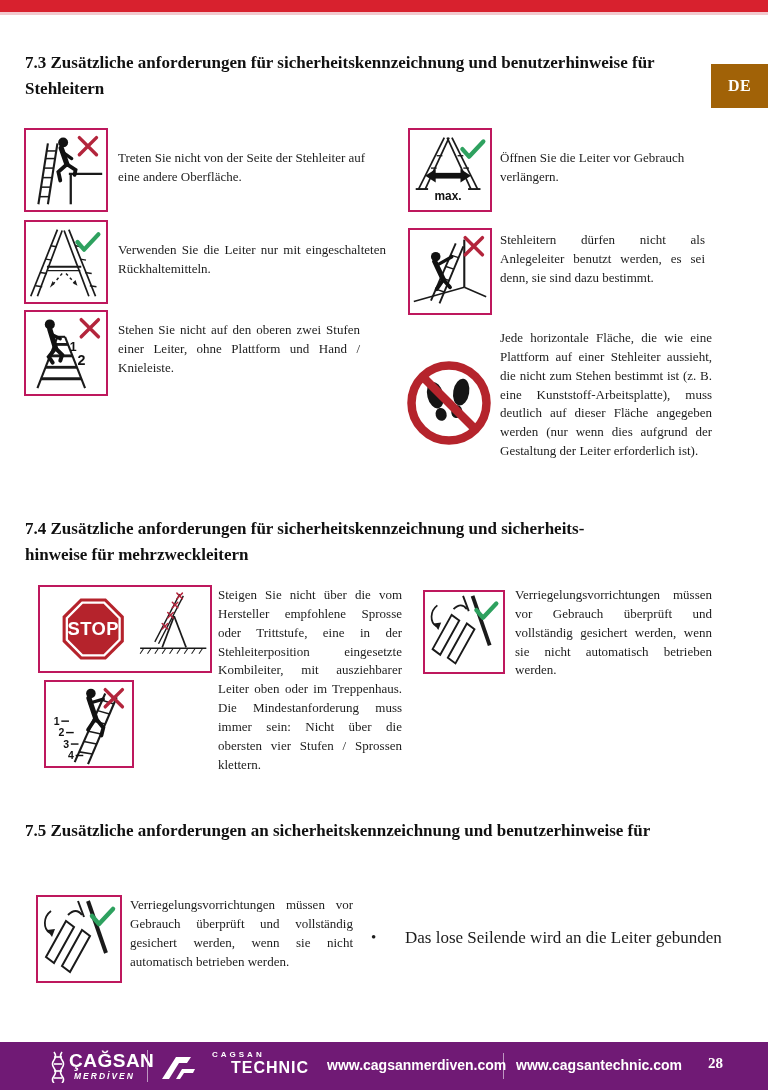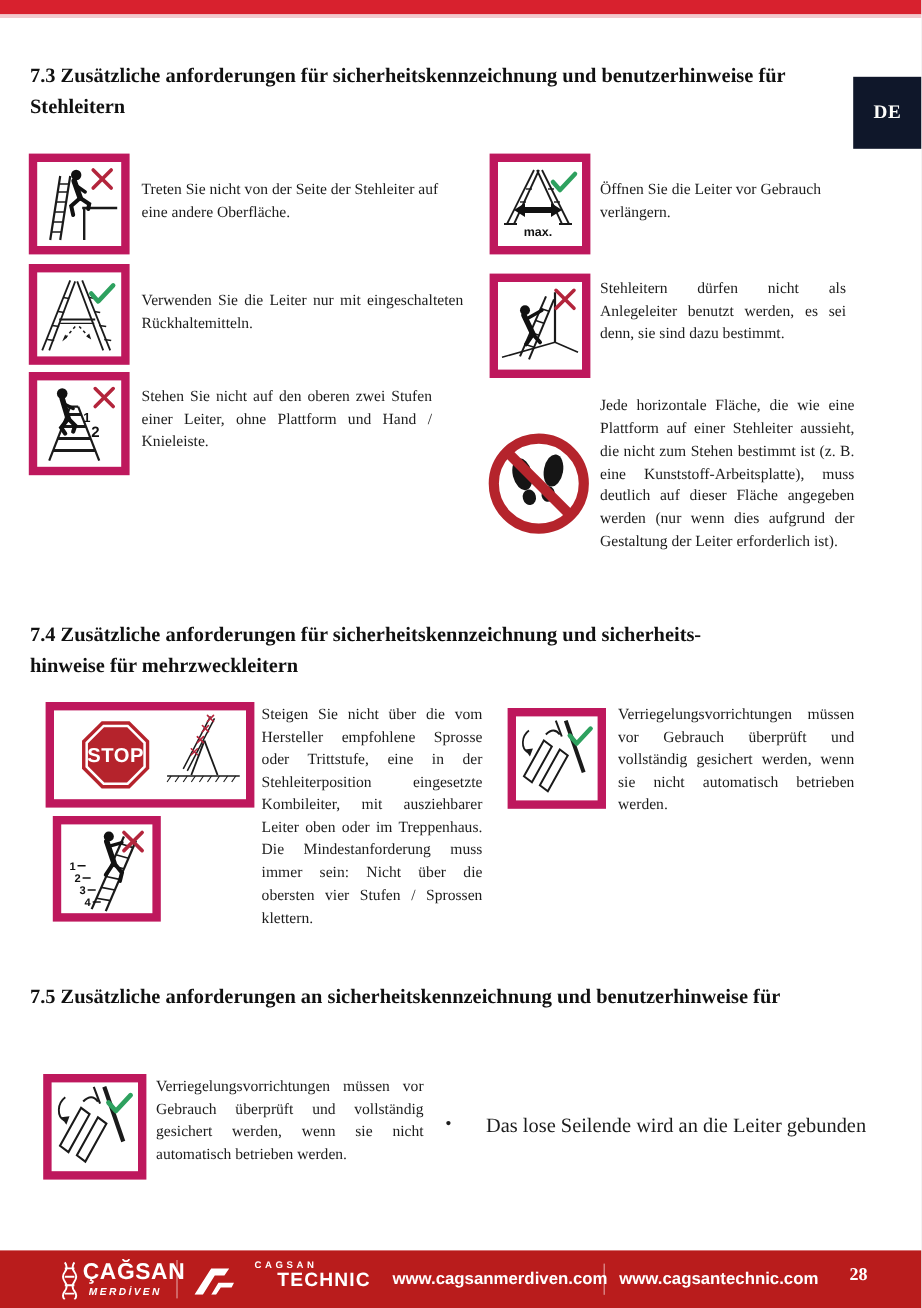--- a/index.html
+++ b/index.html
@@ -1,31 +1,31 @@
 <!DOCTYPE html>
 <html><head>
 <meta charset="utf-8">
 <style>
   html,body{margin:0;padding:0;background:#e8e8e8;}
   .page{position:relative;width:768px;height:1090px;background:#ffffff;overflow:hidden;
         font-family:"Liberation Serif","DejaVu Serif",serif;color:#1c1c1c;}
   .topbar{position:absolute;left:0;top:0;width:768px;height:12px;background:#d8212e;}
   .topbar-strip{position:absolute;left:0;top:12px;width:768px;height:3px;background:#f2c9ce;}
-  .de-tab{position:absolute;left:711px;top:64px;width:57px;height:60px;background:#0f172a;
+  .de-tab{position:absolute;left:711px;top:64px;width:57px;height:44px;background:#a16207;
           display:flex;align-items:center;justify-content:center;}
   .de-tab span{color:#fdfdfb;font-weight:bold;font-size:16px;letter-spacing:.5px;}
   .heading{position:absolute;left:25px;width:712px;margin:0;font-size:17px;font-weight:bold;
            line-height:1.55;color:#111;}
-  .picto{position:absolute;background:#fff;border:7px solid #be185d;box-sizing:border-box;}
+  .picto{position:absolute;background:#fff;border:2px solid #be185d;box-sizing:border-box;}
   .picto svg{display:block;width:100%;height:100%;}
   .txt{position:absolute;margin:0;font-size:13px;line-height:1.45;hyphens:none;}
   .just{text-align:justify;text-align-last:left;}
   .bullet-dot{position:absolute;font-size:15px;}
   .bullet-text{position:absolute;font-size:17px;white-space:nowrap;}
-  .footer{position:absolute;left:0;top:1042px;width:768px;height:48px;background:#b91c1c;color:#fff;text-decoration:underline;}
+  .footer{position:absolute;left:0;top:1042px;width:768px;height:48px;background:#701a75;color:#fff;text-decoration:underline;}
   .f-abs{position:absolute;}
   .brand1-name{font-family:"Liberation Sans",sans-serif;font-weight:bold;font-size:19px;letter-spacing:.5px;}
   .brand1-sub{font-family:"Liberation Sans",sans-serif;font-weight:bold;font-style:italic;font-size:8.5px;letter-spacing:2px;}
   .brand2-top{font-family:"Liberation Sans",sans-serif;font-weight:bold;font-size:8px;letter-spacing:3px;}
   .brand2-bottom{font-family:"Liberation Sans",sans-serif;font-weight:bold;font-size:16px;letter-spacing:1px;line-height:1;}
   .f-div{position:absolute;width:1px;background:rgba(255,255,255,.55);}
   .url{font-family:"Liberation Sans",sans-serif;font-weight:bold;font-size:14px;color:#fff;text-decoration:none;}
   .pagenum{font-weight:bold;font-size:15px;}
   .stroke{stroke:#1a1a1a;fill:none;}
 </style>

